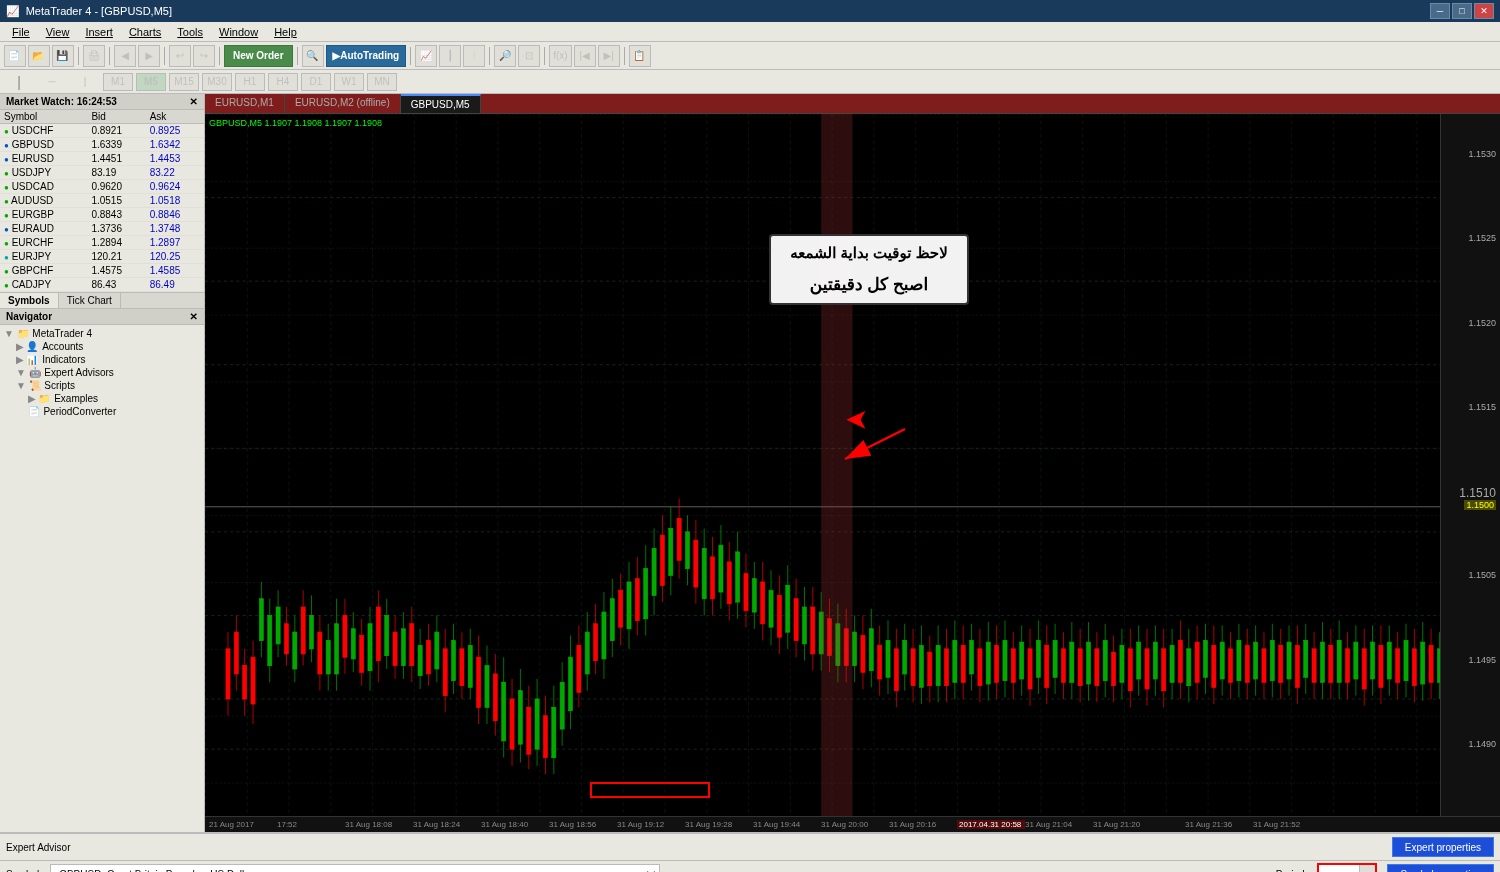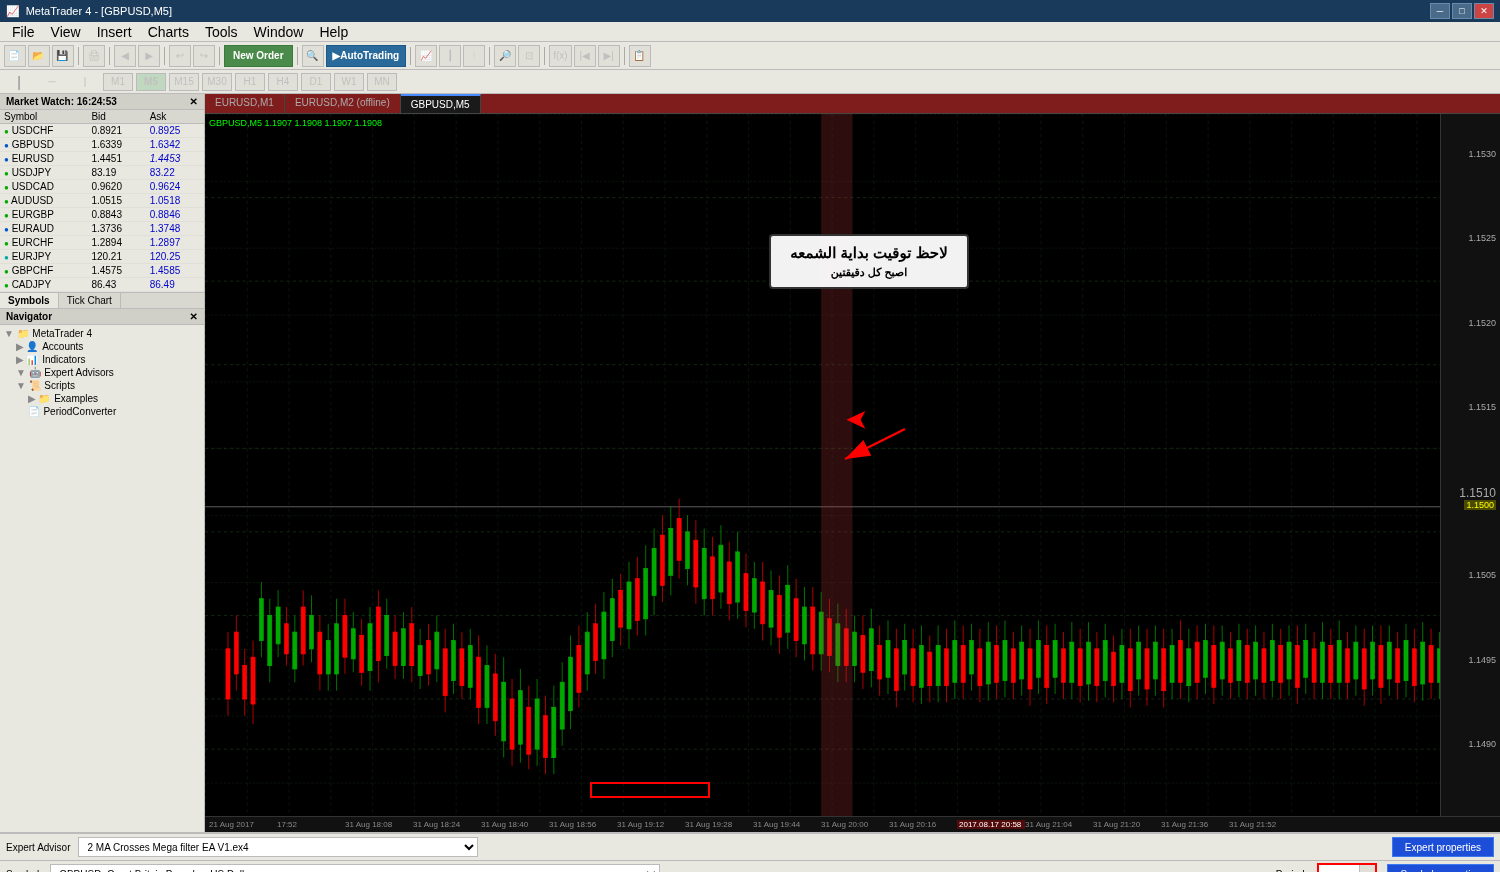--- a/index.html
+++ b/index.html
@@ -6,21 +6,21 @@
     body { width: 1500px; height: 872px; background: #1a1a2e; font-family: 'Segoe UI', Tahoma, Arial, sans-serif; font-size: 11px; color: #c0c0c0; overflow: hidden; }
     
     
     .title-bar { height: 22px; background: #1a3a5c; display: flex; align-items: center; justify-content: space-between; padding: 0 6px; color: #fff; font-size: 11px; }
     .title-bar-left { display: flex; align-items: center; gap: 6px; }
     .title-bar-right { display: flex; gap: 2px; }
     .title-btn { width: 20px; height: 16px; background: #4a6a8a; border: 1px solid #6a8aaa; color: #fff; font-size: 9px; cursor: pointer; display: flex; align-items: center; justify-content: center; }
 
     
     .menu-bar { height: 20px; background: #e8e8e0; display: flex; align-items: center; padding: 0 4px; border-bottom: 1px solid #bbb; }
-    .menu-item { padding: 2px 8px; color: #000; font-size: 14px; cursor: pointer; }
+    .menu-item { padding: 2px 8px; color: #000; font-size: 11px; cursor: pointer; text-decoration: underline; }
 
     
     .toolbar { height: 28px; background: #e8e8e0; display: flex; align-items: center; padding: 2px 4px; border-bottom: 1px solid #bbb; gap: 2px; flex-wrap: wrap; }
     .tb-btn { height: 22px; min-width: 22px; background: #e0e0d8; border: 1px solid #bbb; display: flex; align-items: center; justify-content: center; cursor: pointer; font-size: 10px; padding: 0 3px; }
     .tb-separator { width: 1px; height: 18px; background: #aaa; margin: 0 2px; }
     .tb-btn-special { background: #4a8a4a; color: #fff; border-color: #3a7a3a; font-weight: bold; padding: 0 8px; font-size: 10px; }
     .tb-btn-special2 { background: #2a6a9a; color: #fff; border-color: #1a5a8a; font-weight: bold; padding: 0 6px; font-size: 10px; }
 
     
     .toolbar2 { height: 24px; background: #e8e8e0; display: flex; align-items: center; padding: 2px 4px; border-bottom: 1px solid #bbb; gap: 3px; }
@@ -188,21 +188,21 @@
     </td>
     <td style="color:#000;">1.6339</td>
     <td style="color:#0000cc;">1.6342</td>
   </tr>
             <tr>
     <td>
       <span style="color:#0055cc;font-size:8px;">●</span>
       <span> EURUSD</span>
     </td>
     <td style="color:#000;margin-left:12px;">1.4451</td>
-    <td style="color:#0000cc;font-style:italic;">1.4453</td>
+    <td style="color:#0000cc;">1.4453</td>
   </tr>
             <tr>
     <td>
       <span style="color:#00aa00;font-size:8px;">●</span>
       <span> USDJPY</span>
     </td>
     <td style="color:#000;">83.19</td>
     <td style="color:#0000cc;">83.22</td>
   </tr>
             <tr>
@@ -830,21 +830,21 @@
         <div style="position:absolute;top:41%;right:4px;font-size:9px;color:#aaa;">1.1515</div>
         <div style="position:absolute;top:53%;right:4px;font-size:12px;color:#aaa;">1.1510</div>
         <div style="position:absolute;top:55%;right:4px;font-size:9px;color:#ffff00;background:#4a4a00;padding:0 2px;">1.1500</div>
         <div style="position:absolute;top:65%;right:4px;font-size:9px;color:#aaa;">1.1505</div>
         <div style="position:absolute;top:77%;right:4px;font-size:9px;color:#aaa;">1.1495</div>
         <div style="position:absolute;top:89%;right:4px;font-size:9px;color:#aaa;">1.1490</div>
       </div>
 
       <div class="annotation-box" style="top:120px;left:564px;width:200px;">
         <div style="font-size:15px;font-weight:bold;direction:rtl;">لاحظ توقيت بداية الشمعه</div>
-        <div style="font-size:11px;font-weight:bold;direction:rtl;margin-top:4px;">اصبح كل دقيقتين</div>
+        <div style="font-size:17px;font-weight:bold;direction:rtl;margin-top:12px;">اصبح كل دقيقتين</div>
       </div>
 
       <div style="position:absolute;top:290px;left:640px;color:red;font-size:28px;transform:rotate(180deg);">➤</div>
       <div style="position:absolute;top:310px;left:630px;">
         <svg width="80" height="40" viewBox="0 0 80 40">
           <defs>
             <marker id="arrowhead" markerWidth="10" markerHeight="7" refX="10" refY="3.5" orient="auto">
               <polygon points="0 0, 10 3.5, 0 7" fill="red"></polygon>
             </marker>
           </defs>
@@ -860,37 +860,34 @@
       <span style="min-width:68px;">17:52</span>
       <span style="min-width:68px;">31 Aug 18:08</span>
       <span style="min-width:68px;">31 Aug 18:24</span>
       <span style="min-width:68px;">31 Aug 18:40</span>
       <span style="min-width:68px;">31 Aug 18:56</span>
       <span style="min-width:68px;">31 Aug 19:12</span>
       <span style="min-width:68px;">31 Aug 19:28</span>
       <span style="min-width:68px;">31 Aug 19:44</span>
       <span style="min-width:68px;">31 Aug 20:00</span>
       <span style="min-width:68px;">31 Aug 20:16</span>
-      <span style="min-width:68px;color:#fff;background:rgba(180,0,0,0.4);padding:0 2px;">2017.08.17 20:58</span>
+      <span style="min-width:68px;color:#fff;background:rgba(180,0,0,0.4);padding:0 2px;">2017.04.31 20:58</span>
       <span style="min-width:68px;">31 Aug 21:04</span>
       <span style="min-width:68px;">31 Aug 21:20</span>
-      <span style="min-width:68px;">31 Aug 21:36</span>
+      <span style="min-width:68px;margin-left:24px;">31 Aug 21:36</span>
       <span style="min-width:68px;">31 Aug 21:52</span>
     </div>
   </div>
 
 </div>
 
 <div class="bottom-panel">
 
   <div class="bp-top">
     <span class="bp-label">Expert Advisor</span>
-    <select class="bp-dropdown" style="flex:1;max-width:400px;">
-      <option>2 MA Crosses Mega filter EA V1.ex4</option>
-    </select>
     <div style="flex:1;"></div>
     <button class="bp-button bp-button-blue">Expert properties</button>
   </div>
 
   <div class="bp-row">
     <span class="bp-label">Symbol:</span>
     <select class="bp-dropdown" style="flex:1;max-width:700px;">
       <option>GBPUSD, Great Britain Pound vs US Dollar</option>
     </select>
     <div style="flex:1;"></div>

